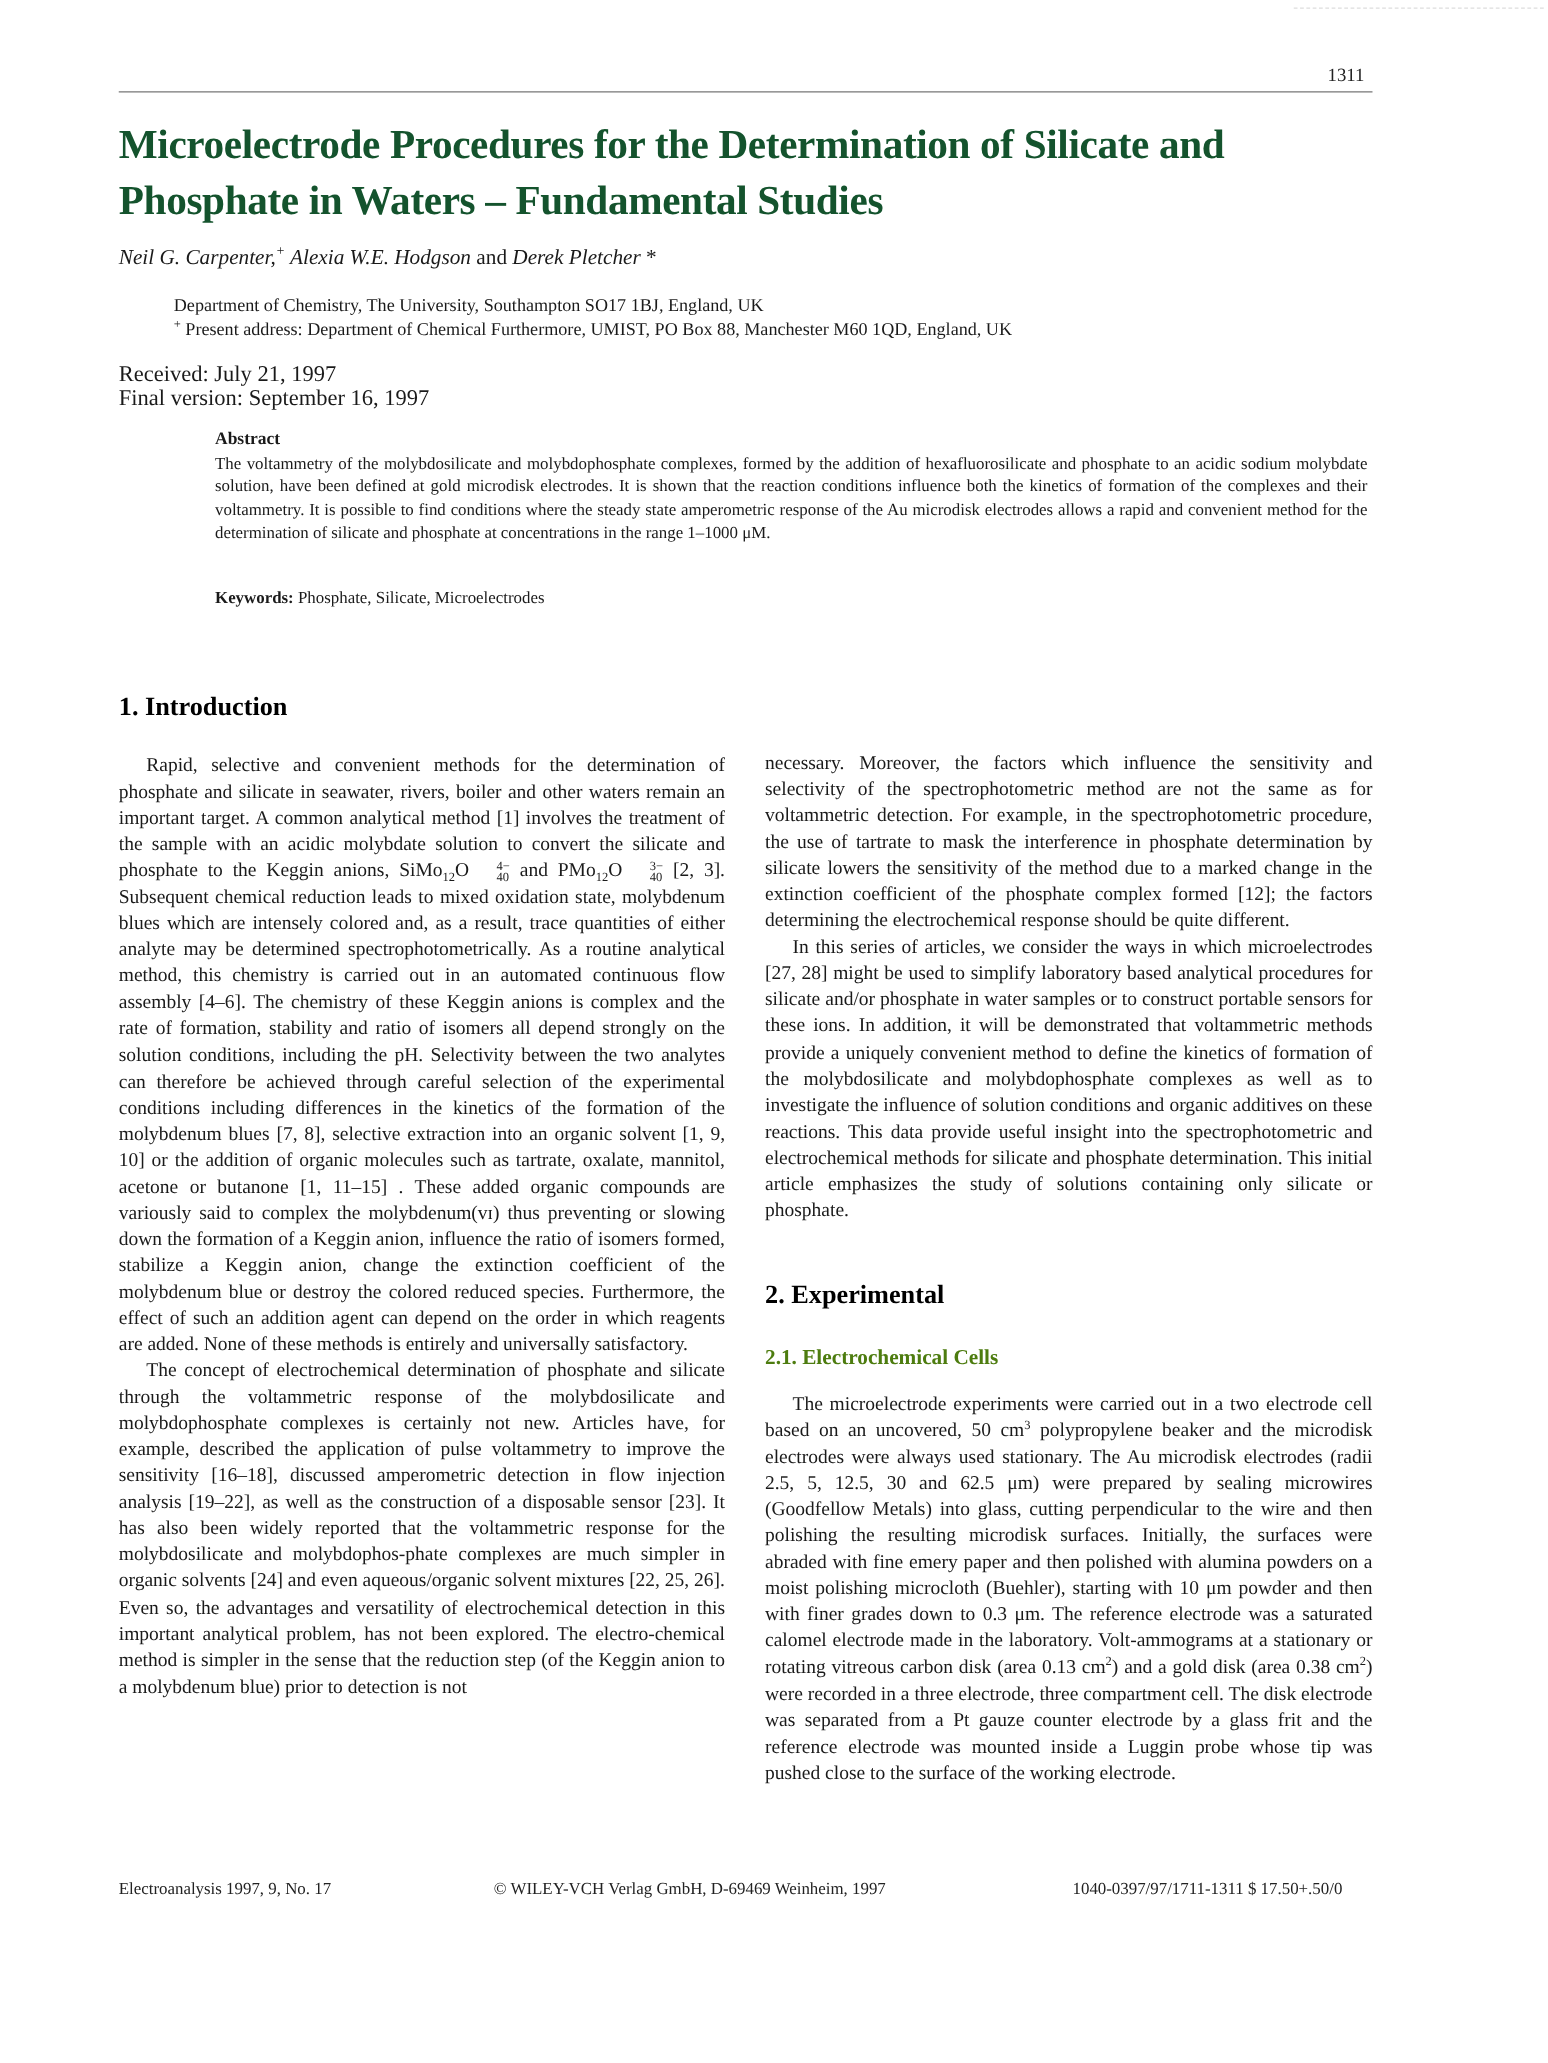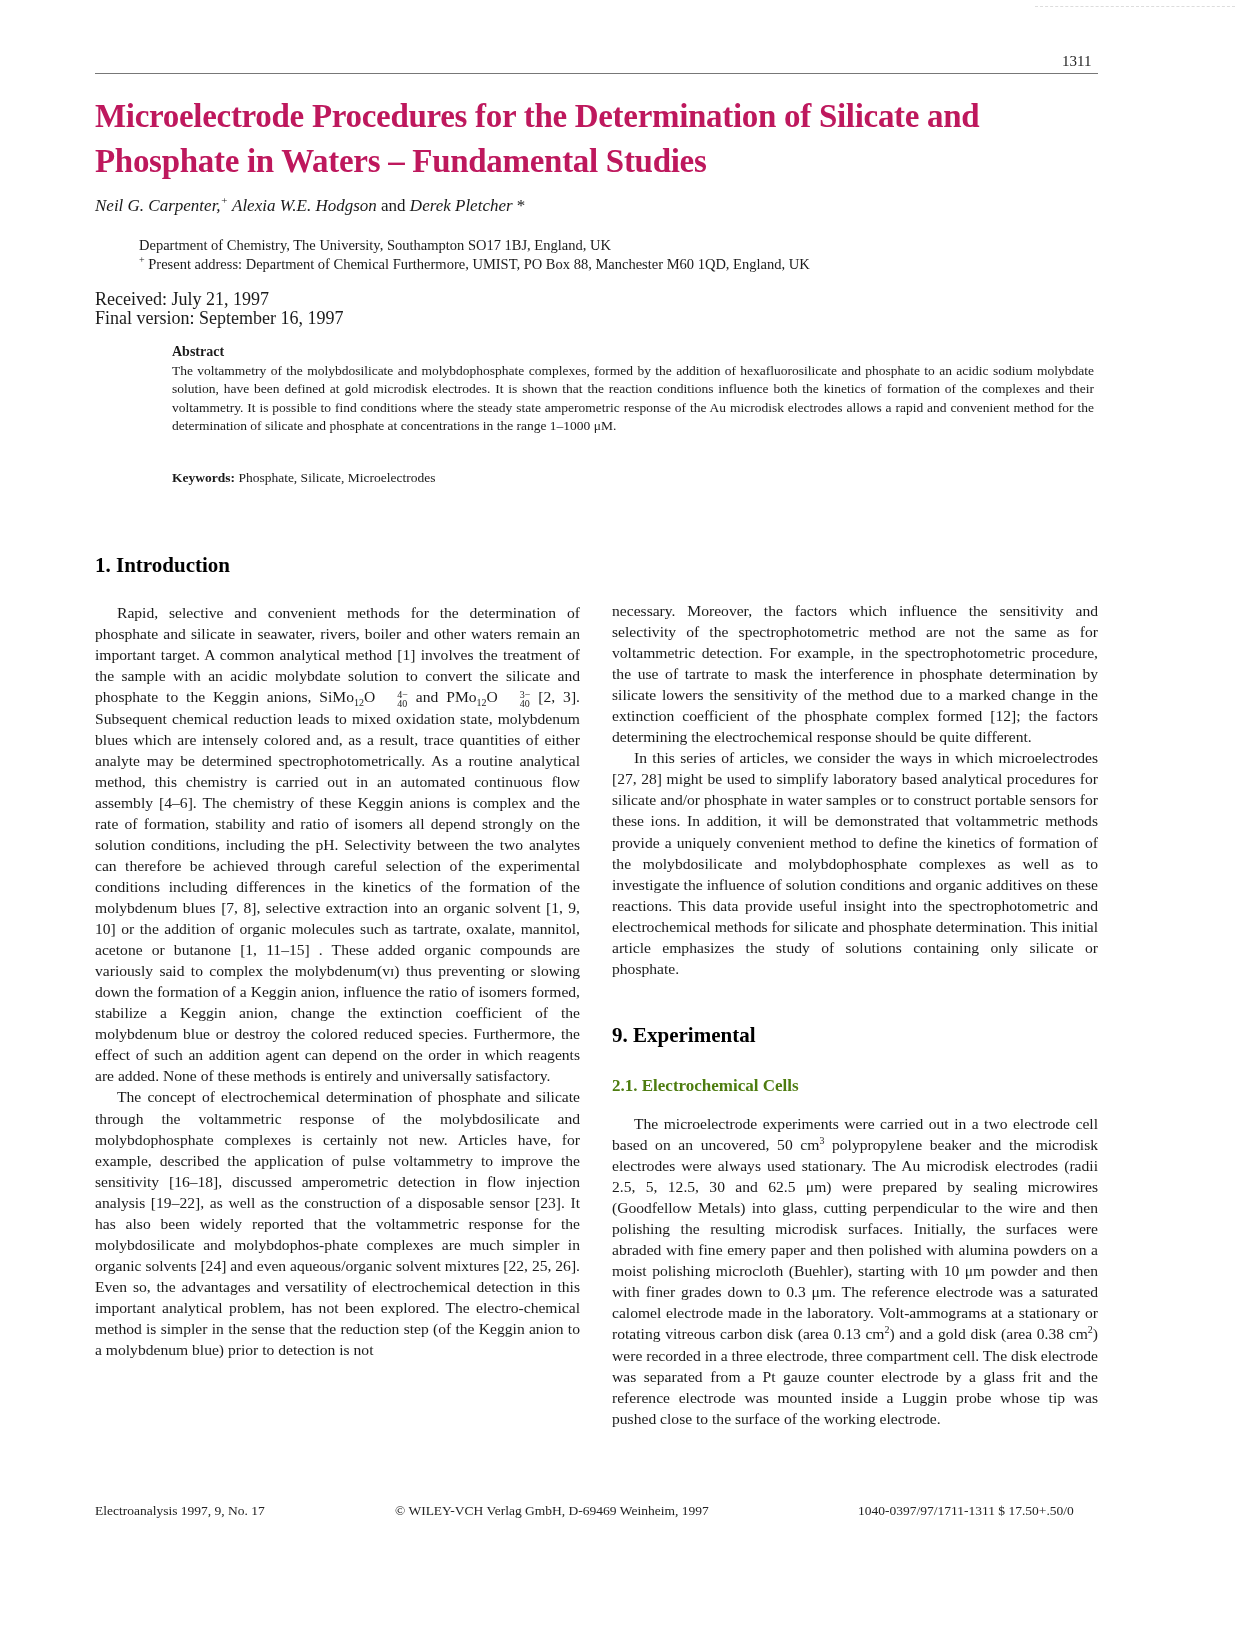--- a/index.html
+++ b/index.html
@@ -10,21 +10,21 @@
   .page-number {
     position: absolute; top: 53px; left: 1062px; font-size: 15px; color: #222;
   }
   .top-rule {
     position: absolute; top: 73px; left: 95px; width: 1003px; height: 0;
     border-top: 1px solid #777;
   }
   .title {
     position: absolute; top: 94px; left: 95px; width: 1010px;
     font-size: 33px; font-weight: bold; line-height: 45px; letter-spacing: -0.3px;
-    color: #be185d;
+    color: #14532d;
   }
   .authors {
     position: absolute; top: 196px; left: 95px; font-size: 17px; font-style: italic;
   }
   .authors .upright { font-style: normal; }
   .authors sup { font-size: 11px; }
   .affil {
     position: absolute; top: 236px; left: 95px; font-size: 14.5px; line-height: 19px; margin-left: 44px;
   }
   .affil sup { font-size: 10px; }
@@ -120,21 +120,21 @@
     <span>[2, 3]. Subsequent chemical reduction leads to mixed oxidation state, molybdenum blues which are intensely colored and, as a result, trace quantities of either analyte may be determined spectrophotometrically. As a routine analytical method, this chemistry is carried out in an automated continuous flow assembly [4–6]. The chemistry of these Keggin anions is complex and the rate of formation, stability and ratio of isomers all depend strongly on the solution conditions, including the pH. Selectivity between the two analytes can therefore be achieved through careful selection of the experimental conditions including differences in the kinetics of the formation of the molybdenum blues [7, 8], selective extraction into an organic solvent [1, 9, 10] or the addition of organic molecules such as tartrate, oxalate, mannitol, acetone or butanone [1, 11–15] . These added organic compounds are variously said to complex the molybdenum(ᴠɪ) thus preventing or slowing down the formation of a Keggin anion, influence the ratio of isomers formed, stabilize a Keggin anion, change the extinction coefficient of the molybdenum blue or destroy the colored reduced species. Furthermore, the effect of such an addition agent can depend on the order in which reagents are added. None of these methods is entirely and universally satisfactory.</span>
   </p>
   <p>The concept of electrochemical determination of phosphate and silicate through the voltammetric response of the molybdosilicate and molybdophosphate complexes is certainly not new. Articles have, for example, described the application of pulse voltammetry to improve the sensitivity [16–18], discussed amperometric detection in flow injection analysis [19–22], as well as the construction of a disposable sensor [23]. It has also been widely reported that the voltammetric response for the molybdosilicate and molybdophos-phate complexes are much simpler in organic solvents [24] and even aqueous/organic solvent mixtures [22, 25, 26]. Even so, the advantages and versatility of electrochemical detection in this important analytical problem, has not been explored. The electro-chemical method is simpler in the sense that the reduction step (of the Keggin anion to a molybdenum blue) prior to detection is not</p>
 </div>
 
 <div class="col col-right">
   <p class="first">necessary. Moreover, the factors which influence the sensitivity and selectivity of the spectrophotometric method are not the same as for voltammetric detection. For example, in the spectrophotometric procedure, the use of tartrate to mask the interference in phosphate determination by silicate lowers the sensitivity of the method due to a marked change in the extinction coefficient of the phosphate complex formed [12]; the factors determining the electrochemical response should be quite different.</p>
   <p>In this series of articles, we consider the ways in which microelectrodes [27, 28] might be used to simplify laboratory based analytical procedures for silicate and/or phosphate in water samples or to construct portable sensors for these ions. In addition, it will be demonstrated that voltammetric methods provide a uniquely convenient method to define the kinetics of formation of the molybdosilicate and molybdophosphate complexes as well as to investigate the influence of solution conditions and organic additives on these reactions. This data provide useful insight into the spectrophotometric and electrochemical methods for silicate and phosphate determination. This initial article emphasizes the study of solutions containing only silicate or phosphate.</p>
 </div>
 
-<div class="h1" style="top:1023px; left:612px;">9. Experimental</div>
+<div class="h1" style="top:1023px; left:612px;">2. Experimental</div>
 <div class="h2" style="top:1076px; left:612px;">2.1. Electrochemical Cells</div>
 
 <div class="col" style="left:612px; top:1113px; width:486px;">
   <p><span>The microelectrode experiments were carried out in a two electrode cell based on an uncovered, 50&nbsp;cm</span><sup style="font-size:10px;">3</sup><span> polypropylene beaker and the microdisk electrodes were always used stationary. The Au microdisk electrodes (radii 2.5, 5, 12.5, 30 and 62.5&nbsp;μm) were prepared by sealing microwires (Goodfellow Metals) into glass, cutting perpendicular to the wire and then polishing the resulting microdisk surfaces. Initially, the surfaces were abraded with fine emery paper and then polished with alumina powders on a moist polishing microcloth (Buehler), starting with 10&nbsp;μm powder and then with finer grades down to 0.3&nbsp;μm. The reference electrode was a saturated calomel electrode made in the laboratory. Volt-ammograms at a stationary or rotating vitreous carbon disk (area 0.13&nbsp;cm</span><sup style="font-size:10px;">2</sup><span>) and a gold disk (area 0.38&nbsp;cm</span><sup style="font-size:10px;">2</sup><span>) were recorded in a three electrode, three compartment cell. The disk electrode was separated from a Pt gauze counter electrode by a glass frit and the reference electrode was mounted inside a Luggin probe whose tip was pushed close to the surface of the working electrode.</span></p>
 </div>
 
 <div class="footer" style="left:95px;">
   <span>Electroanalysis</span>
   <b>1997</b><span>, 9, No. 17</span>
 </div>

